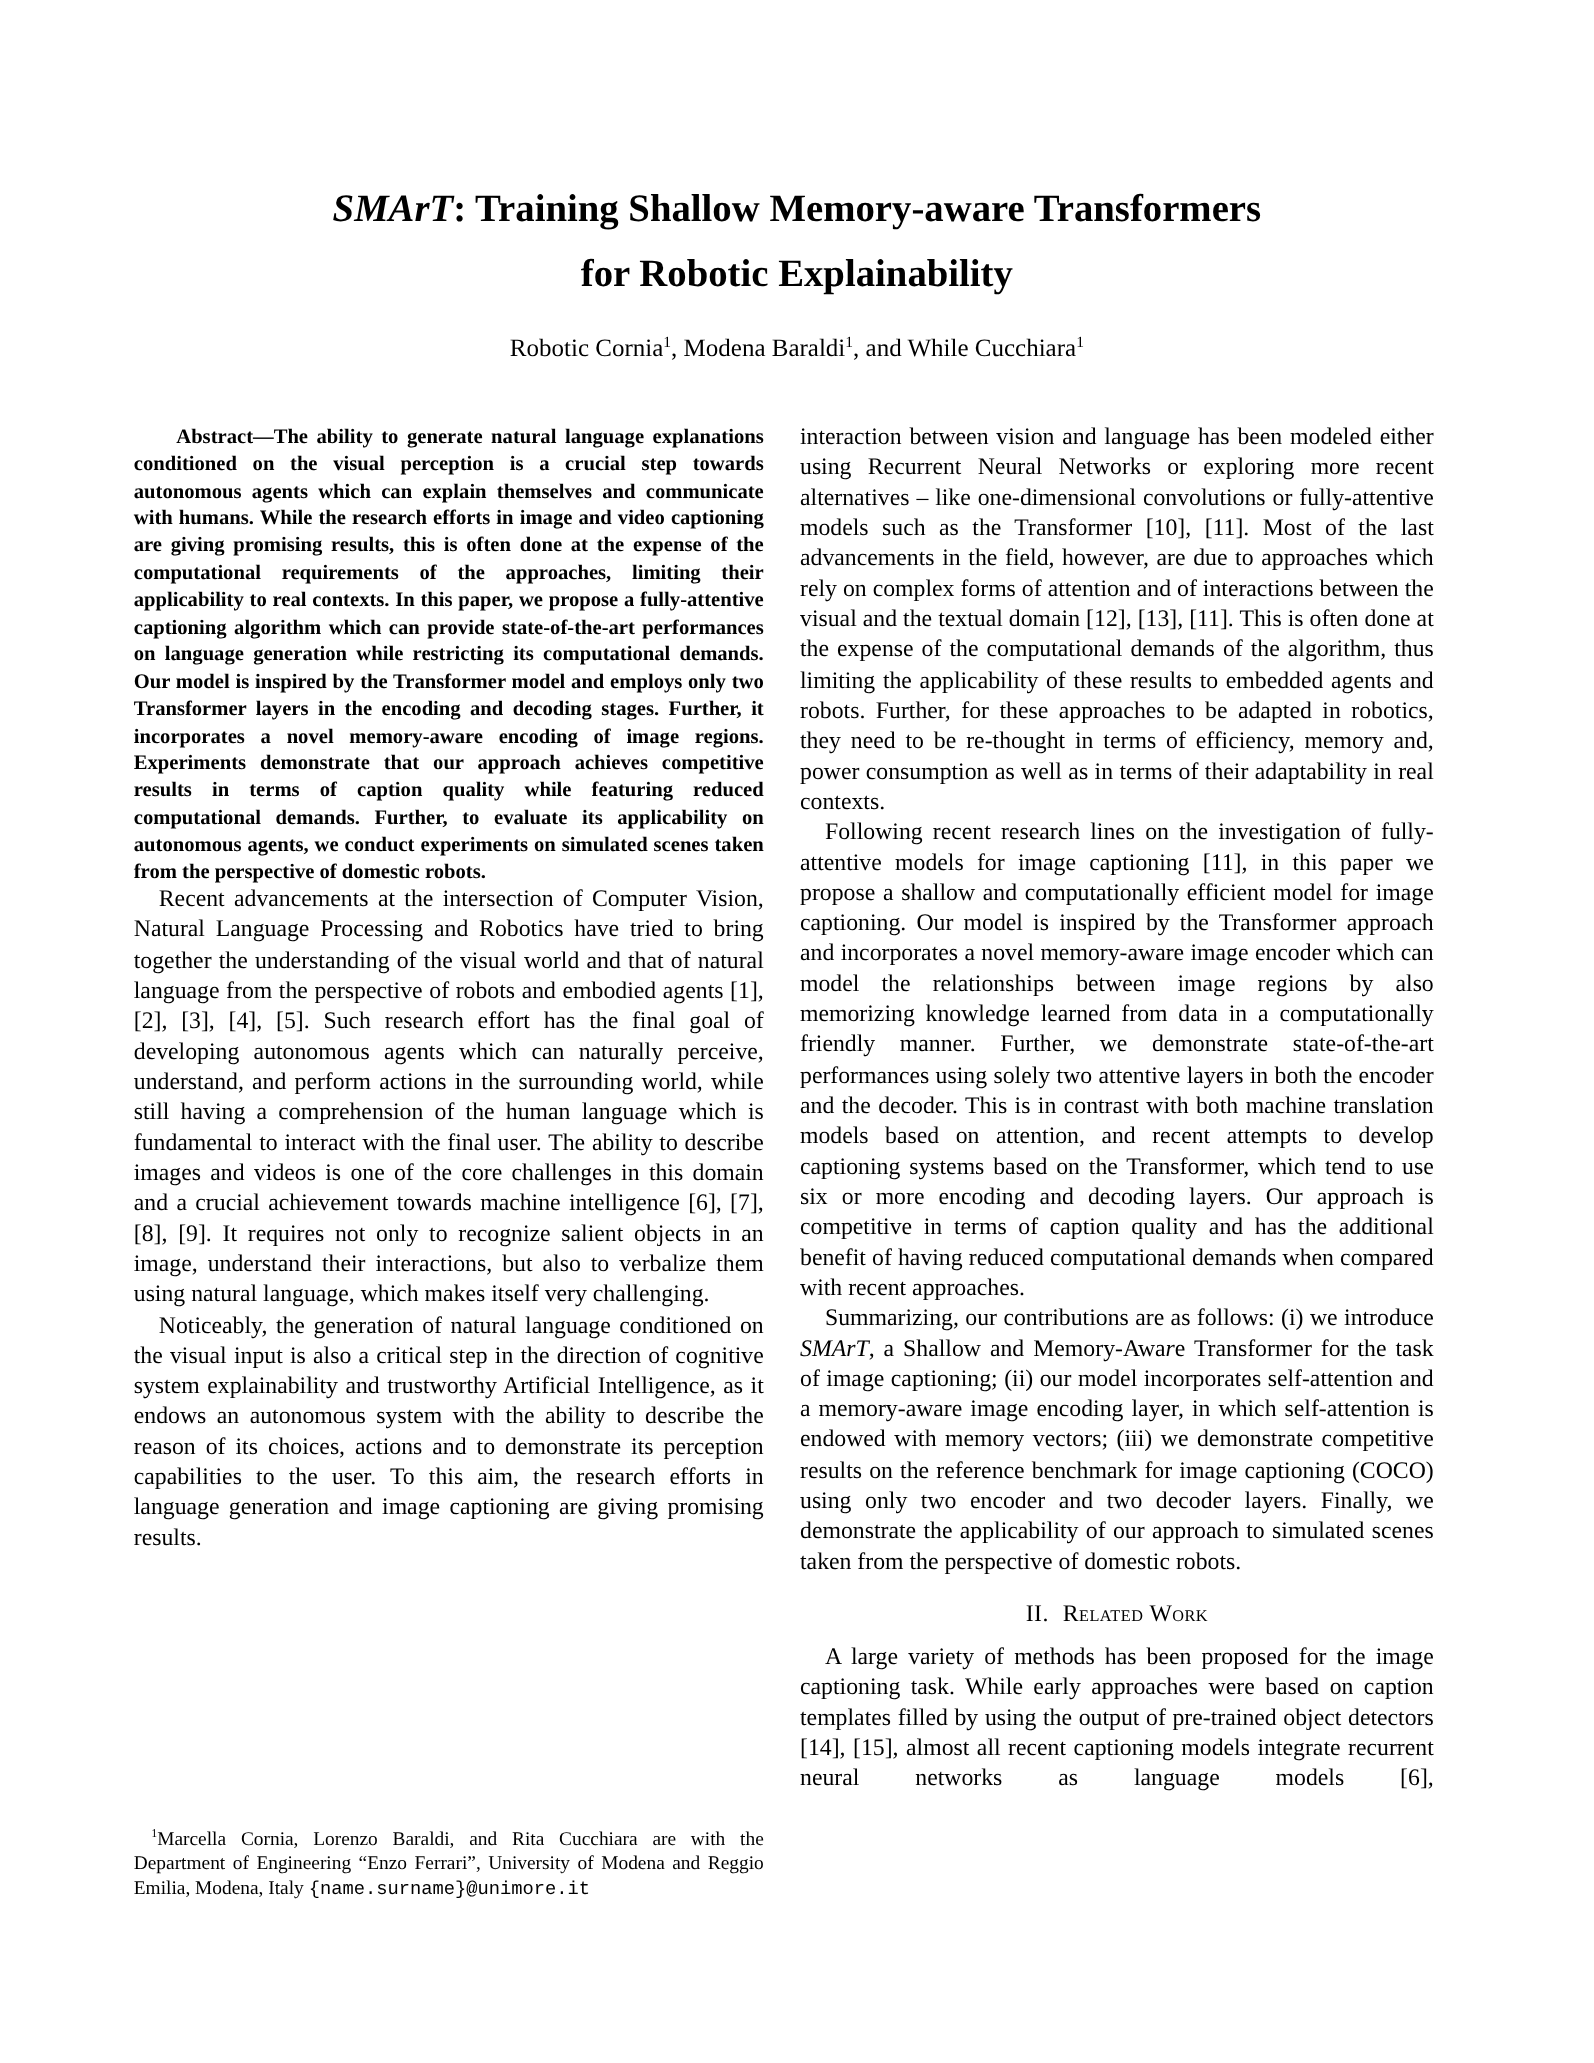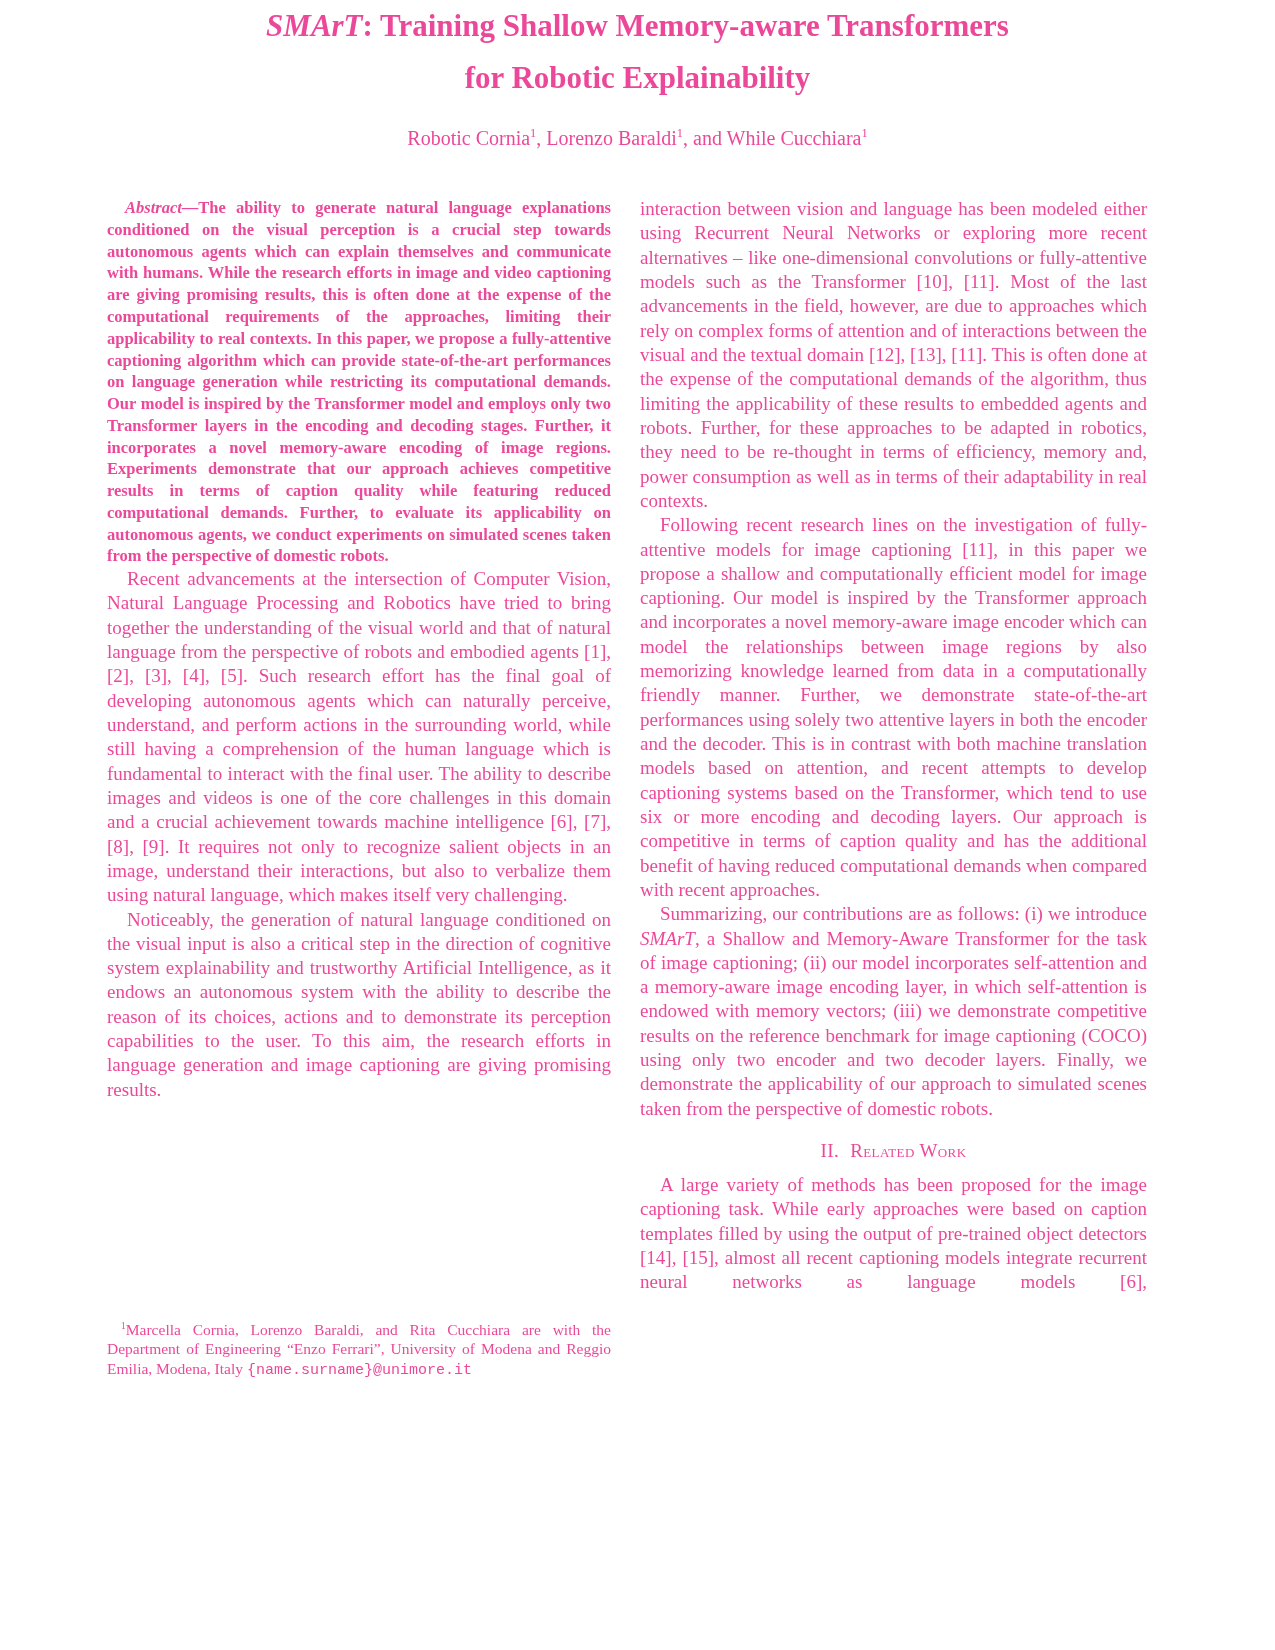--- a/index.html
+++ b/index.html
@@ -1,21 +1,22 @@
 <!DOCTYPE html>
 <html><head>
 <meta charset="utf-8">
 <style>
   html,body{margin:0;padding:0;background:#ffffff;}
   .page{
     position:relative;
     width:1275px;height:1650px;
-    background:#ffffff;color:#ec4899;
+    background:#ffffff;color:#000000;
     font-family:"Liberation Serif", serif;
     box-sizing:border-box;
+    padding-top:141px;
     overflow:hidden;
   }
   .title{
     text-align:center;
     font-size:31px;font-weight:700;
     line-height:1.68;
     margin:0;
   }
   .title .it{font-style:italic;}
   .authors{
@@ -34,21 +35,21 @@
   .col{box-sizing:border-box;}
   .col.left{width:504px;display:flex;flex-direction:column;}
   .col.right{width:507px;}
   p.abstract{
     font-size:16.5px;font-weight:700;
     line-height:1.32;
     text-align:justify;
     text-indent:18px;
     margin:0;
   }
-  p.abstract .label{font-style:italic;}
+  p.abstract .label{margin-left:16px;}
   h2.section{
     font-size:19px;font-weight:400;
     text-align:center;
     font-variant:small-caps;
     letter-spacing:0.4px;
     margin:19px 0 11px 0;
   }
   h2.section .numeral{font-variant:normal;margin-right:11px;}
   p.body{
     font-size:19px;
@@ -78,21 +79,21 @@
 <body>
 
 <div class="page">
 
   <h1 class="title">
     <span><span class="it">SMArT</span><span>: Training Shallow Memory-aware Transformers</span></span><br>
     <span>for Robotic Explainability</span>
   </h1>
 
   <div class="authors">
-    <span>Robotic Cornia</span><sup>1</sup><span>, </span><span>Lorenzo Baraldi</span><sup>1</sup><span>, and </span><span>While Cucchiara</span><sup>1</sup>
+    <span>Robotic Cornia</span><sup>1</sup><span>, </span><span>Modena Baraldi</span><sup>1</sup><span>, and </span><span>While Cucchiara</span><sup>1</sup>
   </div>
 
   <div class="columns">
 
     <div class="col left">
       <p class="abstract"><span class="label">Abstract</span><span>—The ability to generate natural language explanations conditioned on the visual perception is a crucial step towards autonomous agents which can explain themselves and communicate with humans. While the research efforts in image and video captioning are giving promising results, this is often done at the expense of the computational requirements of the approaches, limiting their applicability to real contexts. In this paper, we propose a fully-attentive captioning algorithm which can provide state-of-the-art performances on language generation while restricting its computational demands. Our model is inspired by the Transformer model and employs only two Transformer layers in the encoding and decoding stages. Further, it incorporates a novel memory-aware encoding of image regions. Experiments demonstrate that our approach achieves competitive results in terms of caption quality while featuring reduced computational demands. Further, to evaluate its applicability on autonomous agents, we conduct experiments on simulated scenes taken from the perspective of domestic robots.</span></p>
 
 
       <p class="body">Recent advancements at the intersection of Computer Vision, Natural Language Processing and Robotics have tried to bring together the understanding of the visual world and that of natural language from the perspective of robots and embodied agents [1], [2], [3], [4], [5]. Such research effort has the final goal of developing autonomous agents which can naturally perceive, understand, and perform actions in the surrounding world, while still having a comprehension of the human language which is fundamental to interact with the final user. The ability to describe images and videos is one of the core challenges in this domain and a crucial achievement towards machine intelligence [6], [7], [8], [9]. It requires not only to recognize salient objects in an image, understand their interactions, but also to verbalize them using natural language, which makes itself very challenging.</p>
       <p class="body">Noticeably, the generation of natural language conditioned on the visual input is also a critical step in the direction of cognitive system explainability and trustworthy Artificial Intelligence, as it endows an autonomous system with the ability to describe the reason of its choices, actions and to demonstrate its perception capabilities to the user. To this aim, the research efforts in language generation and image captioning are giving promising results.</p>

